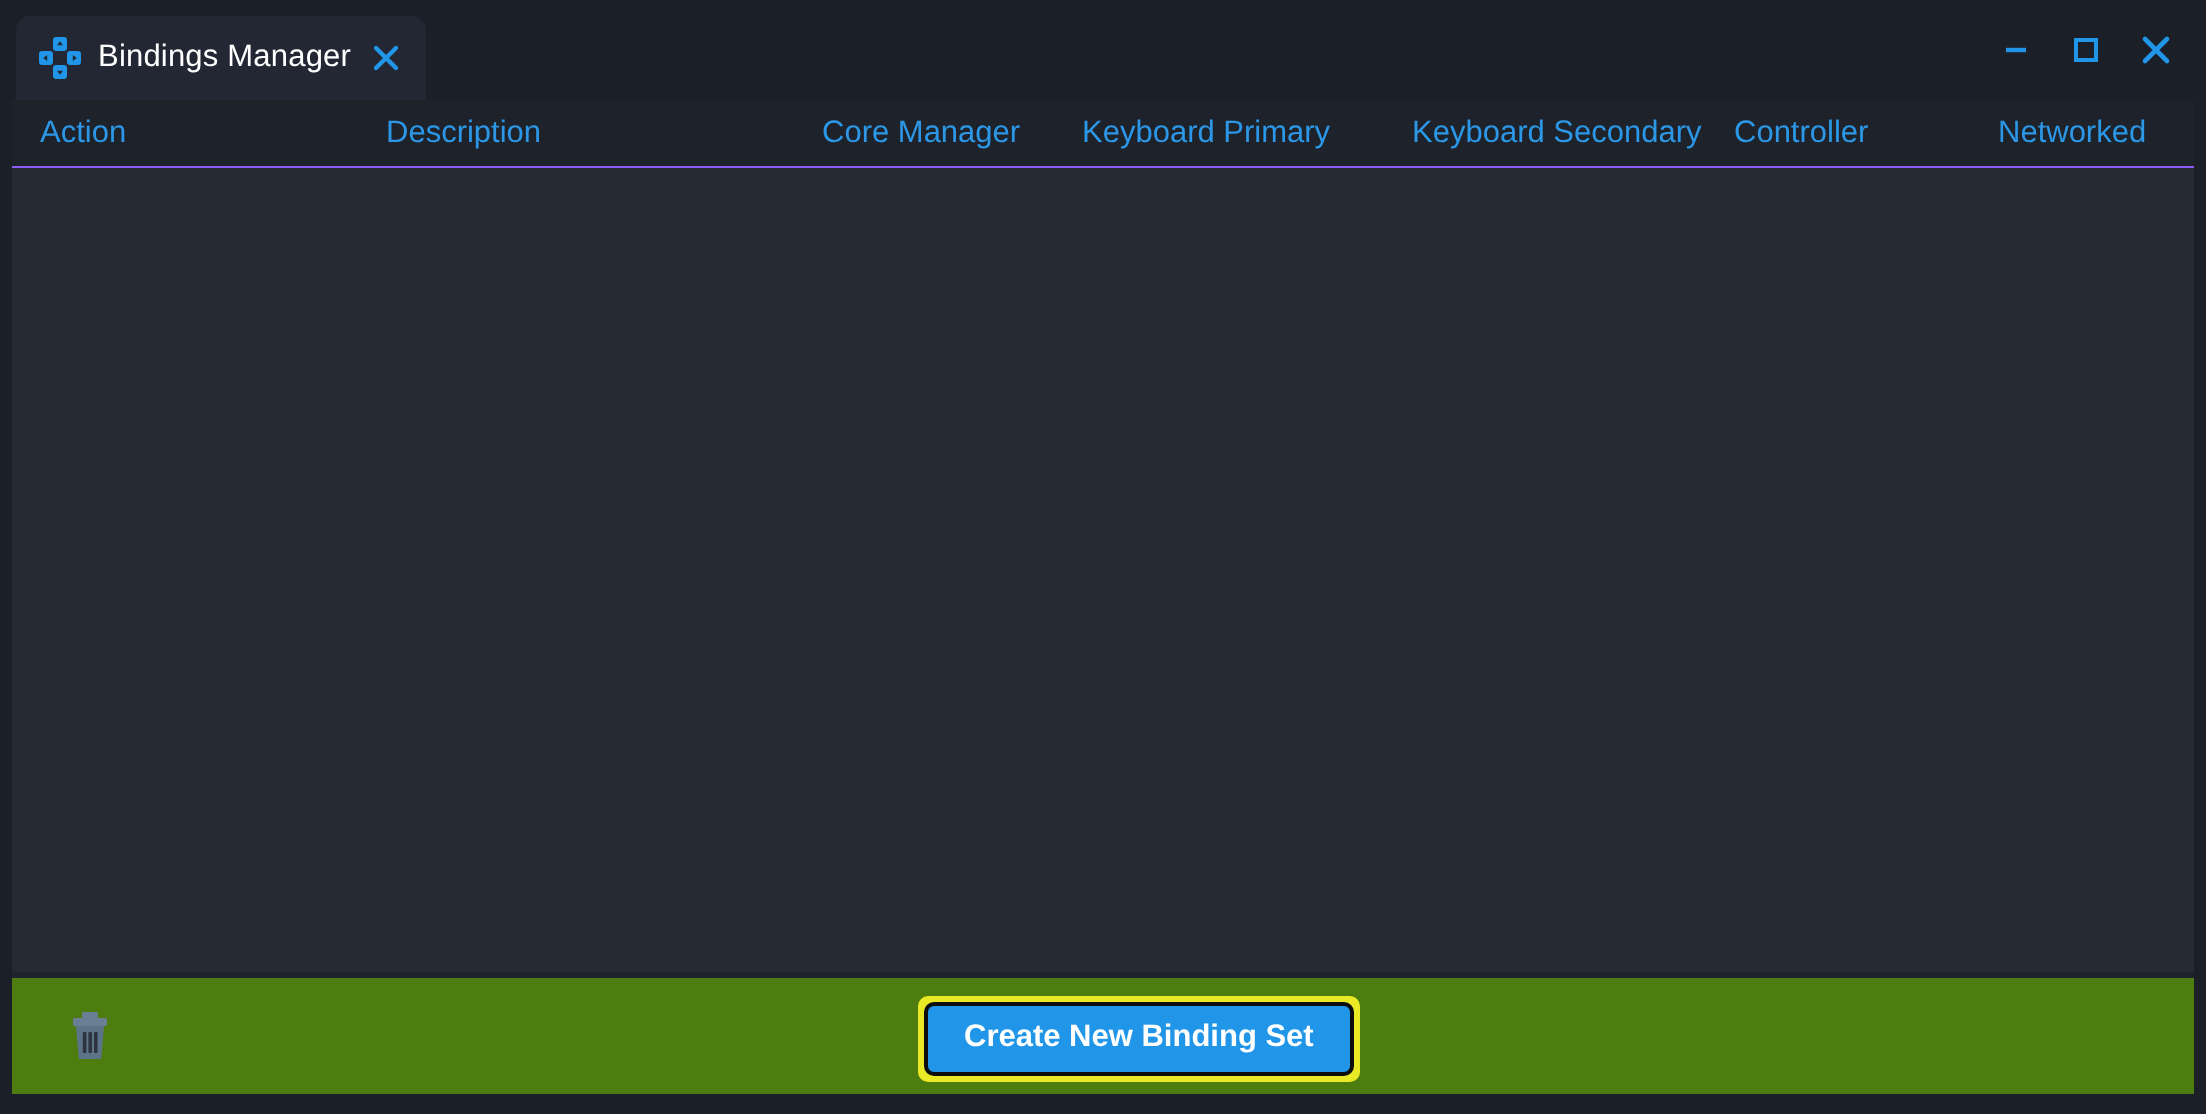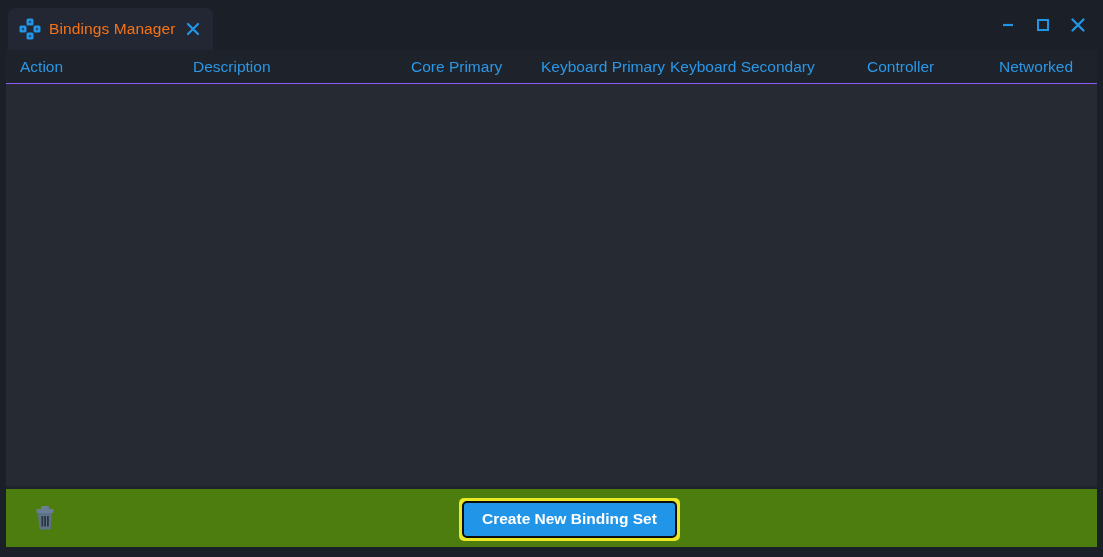--- a/index.html
+++ b/index.html
@@ -48,21 +48,21 @@
 
   .tab-icon {
     width: 24px;
     height: 24px;
     flex: 0 0 auto;
     display: block;
     margin-right: 7px;
   }
 
   .tab-title {
-    color: #f97316;
+    color: #ffffff;
     font-size: 15.5px;
     letter-spacing: 0.1px;
     white-space: nowrap;
     text-align: center;
   }
 
   .tab-close {
     margin-left: 9px;
     width: 16px;
     height: 16px;
@@ -205,23 +205,23 @@
         </svg>
       </span>
     </div>
   </div>
 
   <div class="panel">
 
     <div class="col-header">
       <span class="col" style="left:14px">Action</span>
       <span class="col" style="left:187px">Description</span>
-      <span class="col" style="left:405px">Core Primary</span>
+      <span class="col" style="left:405px">Core Manager</span>
       <span class="col" style="left:535px">Keyboard Primary</span>
-      <span class="col" style="left:664px">Keyboard Secondary</span>
+      <span class="col" style="left:700px">Keyboard Secondary</span>
       <span class="col" style="left:861px">Controller</span>
       <span class="col" style="left:993px">Networked</span>
     </div>
 
     <div class="list-body"></div>
 
     <div class="footer">
 
       <span class="trash-btn">
         <svg width="22" height="26" viewBox="0 0 22 26" aria-hidden="true">

